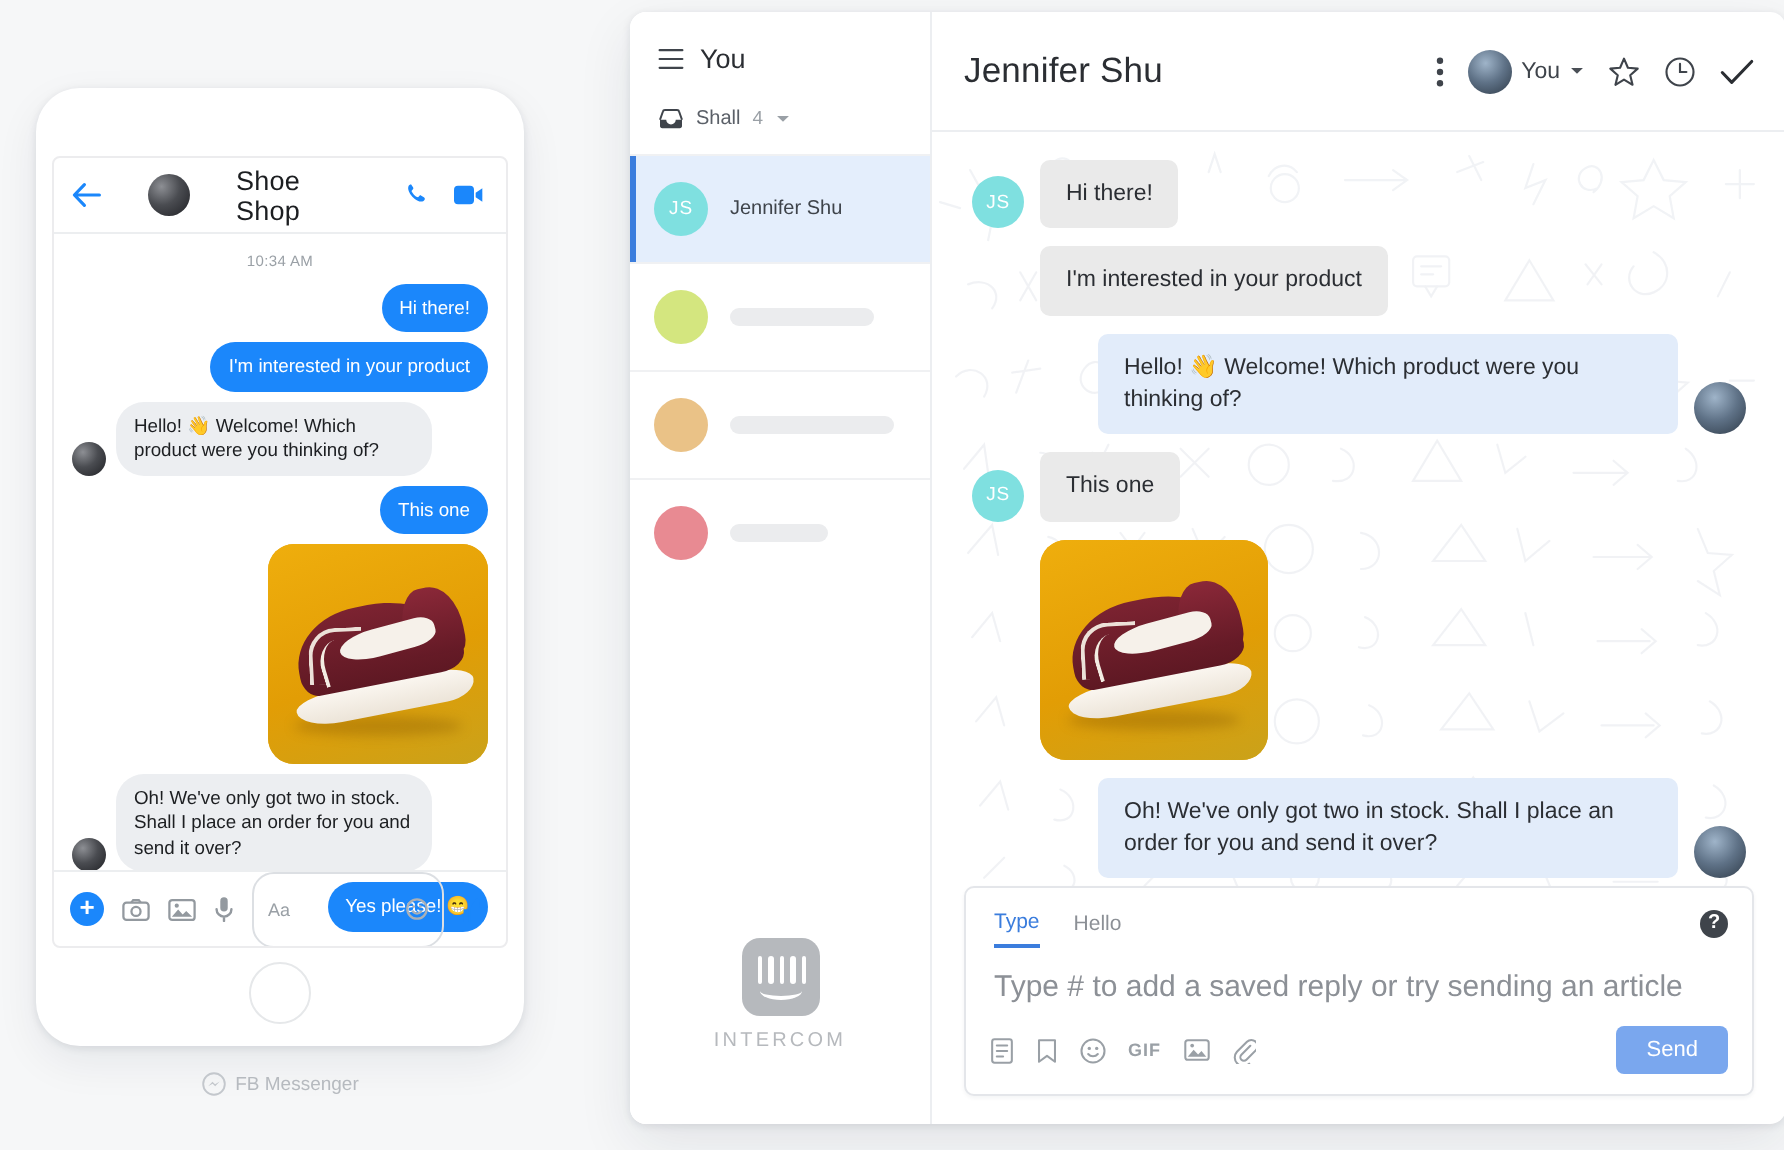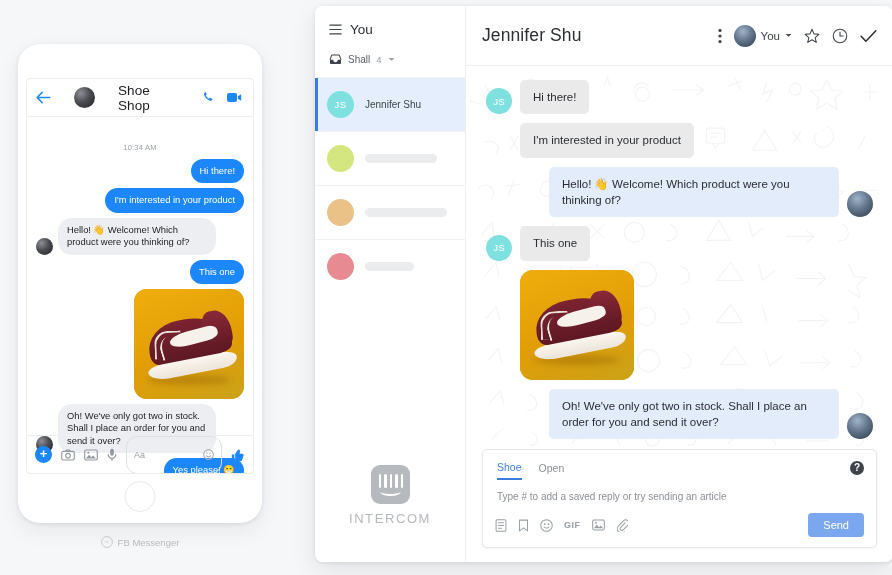--- a/index.html
+++ b/index.html
@@ -34,21 +34,21 @@
   }
   .fb-back { color: #1b87fb; font-size: 17px; line-height: 1; }
   .fb-avatar {
     width: 21px; height: 21px; border-radius: 50%;
     background: radial-gradient(circle at 32% 30%, #8d8f94 0%, #4a4c51 45%, #1f2024 100%);
     flex: none;
   }
   .fb-title { font-size: 13.5px; color: #1c1e21; letter-spacing: .1px; flex: 1; }
   .fb-hicons { display: flex; align-items: center; gap: 11px; margin-right: 2px; }
   .fb-body { padding: 8px 9px 0; height: 312px; position: relative; }
-  .fb-time { text-align: center; font-size: 7.5px; color: #9aa0a6; margin: 18px 0 7px; letter-spacing: .2px; }
+  .fb-time { text-align: center; font-size: 7.5px; color: #9aa0a6; margin: 1px 0 7px; letter-spacing: .2px; }
 
   .row { display: flex; margin-bottom: 5px; align-items: flex-end; }
   .row.out { justify-content: flex-end; }
   .row.in { justify-content: flex-start; gap: 5px; }
   .bub {
     max-width: 158px; padding: 6px 9px; border-radius: 14px;
     font-size: 9.4px; line-height: 1.32;
   }
   .bub.out { background: #1b87fb; color: #fff; }
   .bub.in { background: #eceef1; color: #1c1e21; }
@@ -178,21 +178,21 @@
     position: relative;
   }
   .ic-logo-mark i {
     position: absolute; top: 9px; width: 2.6px; height: 14px;
     background: #fff; border-radius: 2px;
   }
   .ic-logo-smile {
     position: absolute; left: 9px; bottom: 8px; width: 21px; height: 9px;
     border-bottom: 2.6px solid #fff; border-radius: 0 0 50% 50%;
   }
-  .ic-logo-txt { font-size: 13px; color: #b6b9bd; letter-spacing: 1.6px; }
+  .ic-logo-txt { font-size: 10px; color: #b6b9bd; letter-spacing: 1.6px; }
 
   .ic-main { flex: 1; display: flex; flex-direction: column; min-width: 0; }
   .ic-header {
     height: 60px; flex: none; display: flex; align-items: center;
     padding: 0 16px; border-bottom: 1px solid #eceef1; gap: 12px;
   }
   .ic-h-title { font-size: 17.5px; color: #2b2e33; flex: 1; letter-spacing: .1px; }
   .ic-you-chip { display: flex; align-items: center; gap: 5px; }
   .ic-you-ava {
     width: 22px; height: 22px; border-radius: 50%;
@@ -231,21 +231,21 @@
   }
   .cmp-tabs { display: flex; gap: 17px; padding: 11px 14px 0; align-items: center; }
   .cmp-tab { font-size: 10.5px; color: #8c9096; padding-bottom: 5px; }
   .cmp-tab.active { color: #3b7ddd; border-bottom: 2px solid #3b7ddd; }
   .cmp-help {
     position: absolute; right: 12px; top: 11px;
     width: 14px; height: 14px; border-radius: 50%; background: #3f444b;
     color: #fff; font-size: 10px; line-height: 14px; text-align: center;
     font-weight: 700;
   }
-  .cmp-placeholder { padding: 11px 14px 0; font-size: 10px; color: #8c9096; }
+  .cmp-placeholder { padding: 11px 14px 0; font-size: 15px; color: #8c9096; }
   .cmp-bottom {
     display: flex; align-items: center; padding: 11px 12px 10px; gap: 11px;
   }
   .cmp-gif { font-size: 9px; color: #9aa0a6; letter-spacing: .5px; font-weight: 700; }
   .cmp-send {
     margin-left: auto; background: #7aa7ee; color: #fff; border: none;
     border-radius: 4px; padding: 6px 15px; font-size: 11px;
     font-family: "Liberation Sans", sans-serif;
   }
   svg { display: block; }
@@ -607,22 +607,22 @@
           <div class="m-row right">
             <div class="m-bub admin">Oh! We've only got two in stock. Shall I place an order for you and send it over?</div>
             <span class="m-ava admin"></span>
           </div>
 
         </div>
       </div>
 
       <div class="ic-composer">
         <div class="cmp-tabs">
-          <span class="cmp-tab active">Shoe</span>
-          <span class="cmp-tab">Open</span>
+          <span class="cmp-tab active">Type</span>
+          <span class="cmp-tab">Hello</span>
         </div>
         <span class="cmp-help">?</span>
         <div class="cmp-placeholder">Type # to add a saved reply or try sending an article</div>
         <div class="cmp-bottom">
           <span>
             <svg width="12" height="13" viewBox="0 0 12 14">
                 <rect x="0.7" y="0.7" width="10.6" height="12.6" rx="1.3" fill="none" stroke="#9aa0a6" stroke-width="1.1"></rect>
                 <path d="M3.2 4h5.6M3.2 7h5.6M3.2 10h3.4" stroke="#9aa0a6" stroke-width="1.1" stroke-linecap="round"></path>
               </svg>
           </span>

